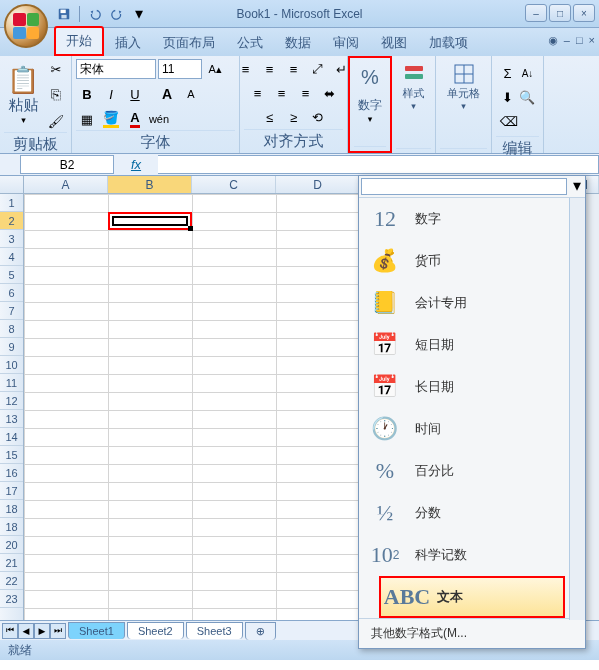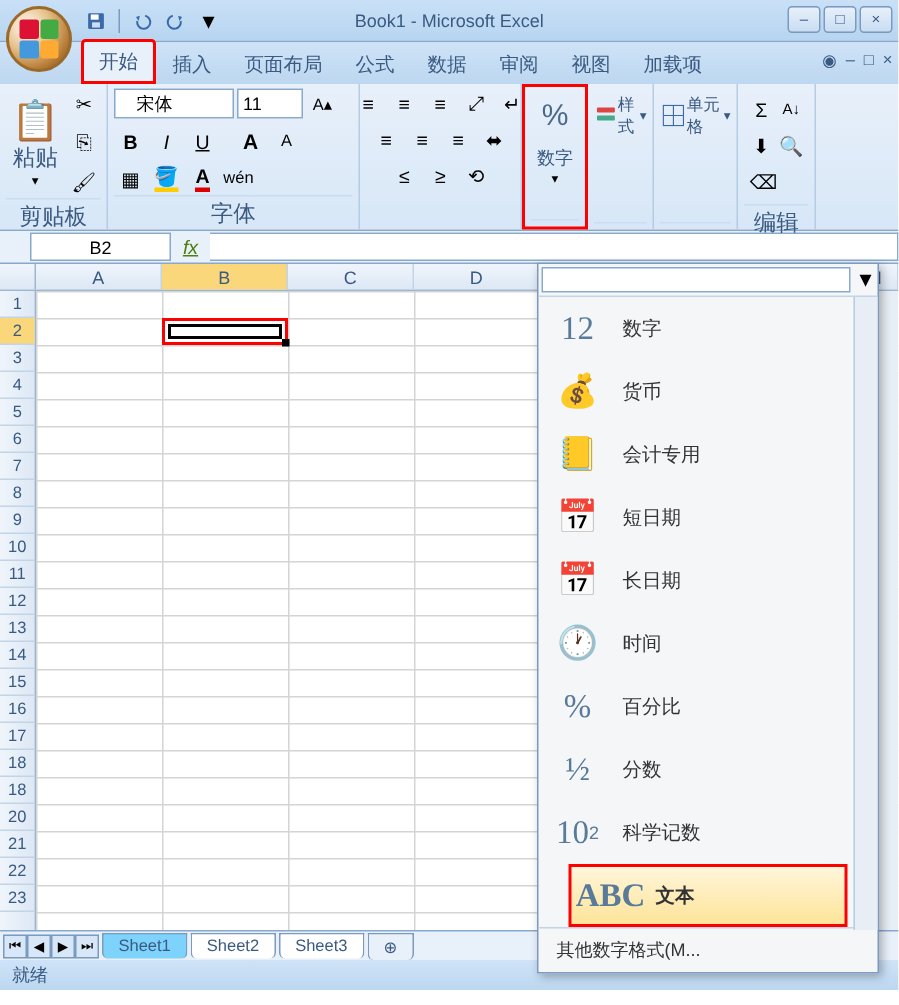--- a/index.html
+++ b/index.html
@@ -37,42 +37,42 @@
 
 .paste-big { display: flex; flex-direction: column; align-items: center; width: 40px; padding: 2px; }
 .paste-icon { font-size: 26px; }
 .paste-label { font-size: 15px; color: #3a5a82; }
 
 .small-col { display: flex; flex-direction: column; gap: 4px; }
 .small-btn { width: 22px; height: 22px; display: flex; align-items: center; justify-content: center; font-size: 13px; }
 
 .font-ctrls { display: flex; flex-direction: column; gap: 3px; }
 .font-row { display: flex; gap: 2px; align-items: center; }
-.font-name { width: 80px; height: 20px; border: 1px solid #88a8cc; background: #fff; font-size: 12px; padding: 1px 14px; }
+.font-name { width: 80px; height: 20px; border: 1px solid #88a8cc; background: #fff; font-size: 12px; padding: 1px 3px; }
 .font-size { width: 44px; height: 20px; border: 1px solid #88a8cc; background: #fff; font-size: 12px; padding: 1px 3px; }
 .fbtn { width: 22px; height: 22px; border: 1px solid transparent; display: flex; align-items: center; justify-content: center; font-size: 13px; border-radius: 2px; }
 
 .number-group { border: 2px solid red; width: 44px; }
 .number-body { display: flex; flex-direction: column; align-items: center; padding-top: 6px; }
 .pct-icon { font-size: 20px; color: #4a6a8a; }
 .num-label { font-size: 12px; color: #3a5a82; margin-top: 8px; }
 .num-arrow { font-size: 9px; }
 
 .style-group, .cell-group { width: 44px; }
-.big-icon-btn { display: flex; flex-direction: row; align-items: center; padding-top: 4px; font-size: 11px; color: #3a5a82; }
+.big-icon-btn { display: flex; flex-direction: column; align-items: center; padding-top: 4px; font-size: 11px; color: #3a5a82; }
 .big-icon-btn svg { width: 24px; height: 24px; }
 
 .edit-group { width: 52px; }
 .edit-body { display: flex; flex-direction: column; gap: 2px; padding: 4px 2px; }
 .edit-row { display: flex; gap: 1px; }
 
 
 .fbar-row { height: 22px; background: #e8f0fa; border-bottom: 1px solid #88a8cc; display: flex; align-items: center; }
 .name-box { width: 94px; height: 19px; border: 1px solid #88a8cc; background: #fff; margin-left: 20px; font-size: 12px; padding: 1px 6px; text-align: center; }
-.fx-label { width: 26px; text-align: center; font-style: italic; color: #4d7c0f; font-size: 13px; text-decoration: underline; }
+.fx-label { width: 44px; text-align: center; font-style: italic; color: #0369a1; font-size: 13px; text-decoration: underline; }
 .formula-input { flex: 1; height: 19px; border: 1px solid #88a8cc; border-left: none; background: #fff; }
 
 
 .grid-area { position: relative; height: 444px; overflow: hidden; background: #fff; }
 .col-headers { height: 18px; display: flex; background: linear-gradient(#f0f5fb,#dce8f5); border-bottom: 1px solid #9eb6ce; }
 .rowh-corner { width: 24px; border-right: 1px solid #9eb6ce; }
 .colh { width: 84px; border-right: 1px solid #c3d4e5; text-align: center; font-size: 12px; color: #3a5a82; line-height: 18px; }
 .colh.active { background: #f9d77a; }
 .colh.gap { flex: 1; }
 
@@ -246,20 +246,21 @@
         <div class="fbtn">≡</div>
         <div class="fbtn">≡</div>
         <div class="fbtn">⬌</div>
       </div>
       <div class="font-row">
         <div class="fbtn">≤</div>
         <div class="fbtn">≥</div>
         <div class="fbtn">⟲</div>
       </div>
     </div>
+    <div class="group-title">对齐方式</div>
   </div>
 
   <div class="ribbon-group number-group">
     <div class="number-body">
       <span class="pct-icon">%</span>
       <span class="num-label">数字</span>
       <span class="num-arrow">▾</span>
     </div>
     <div class="group-title"></div>
   </div>

